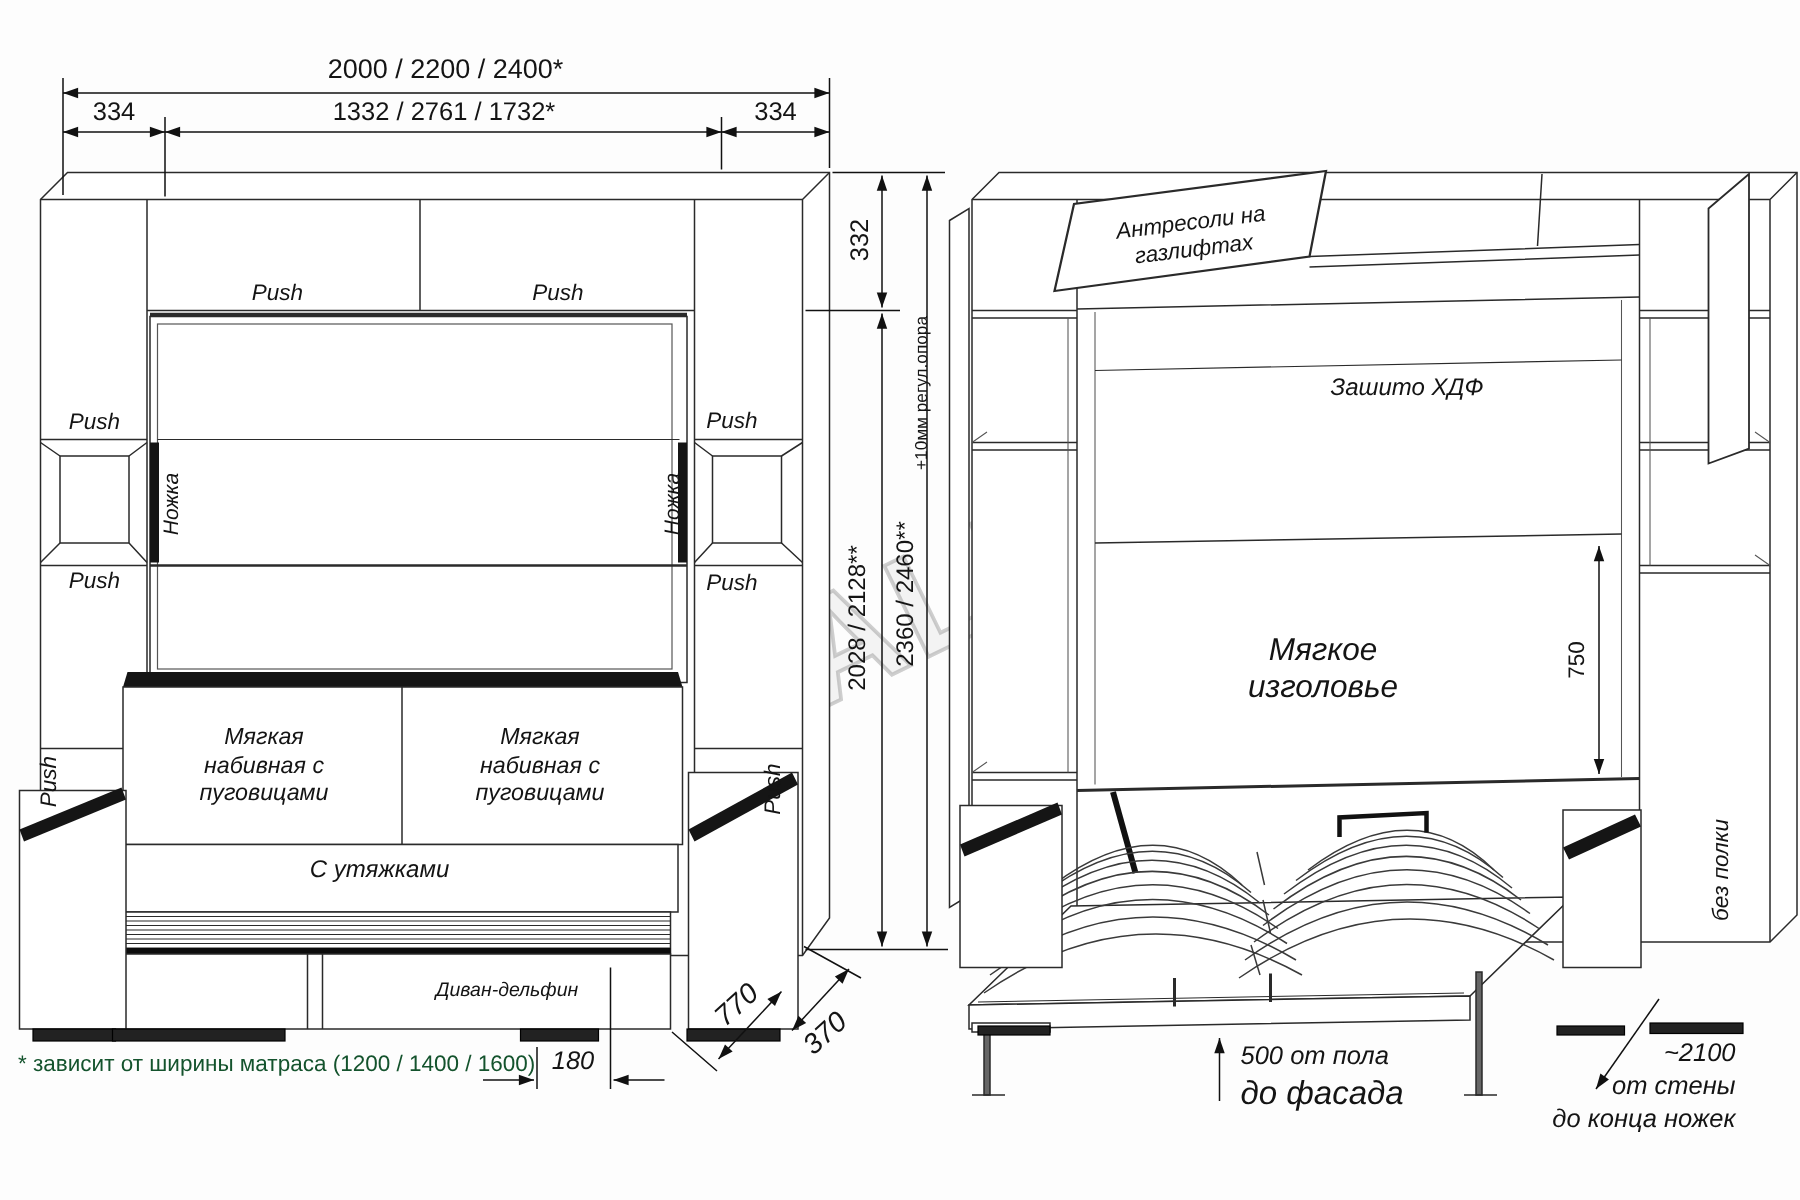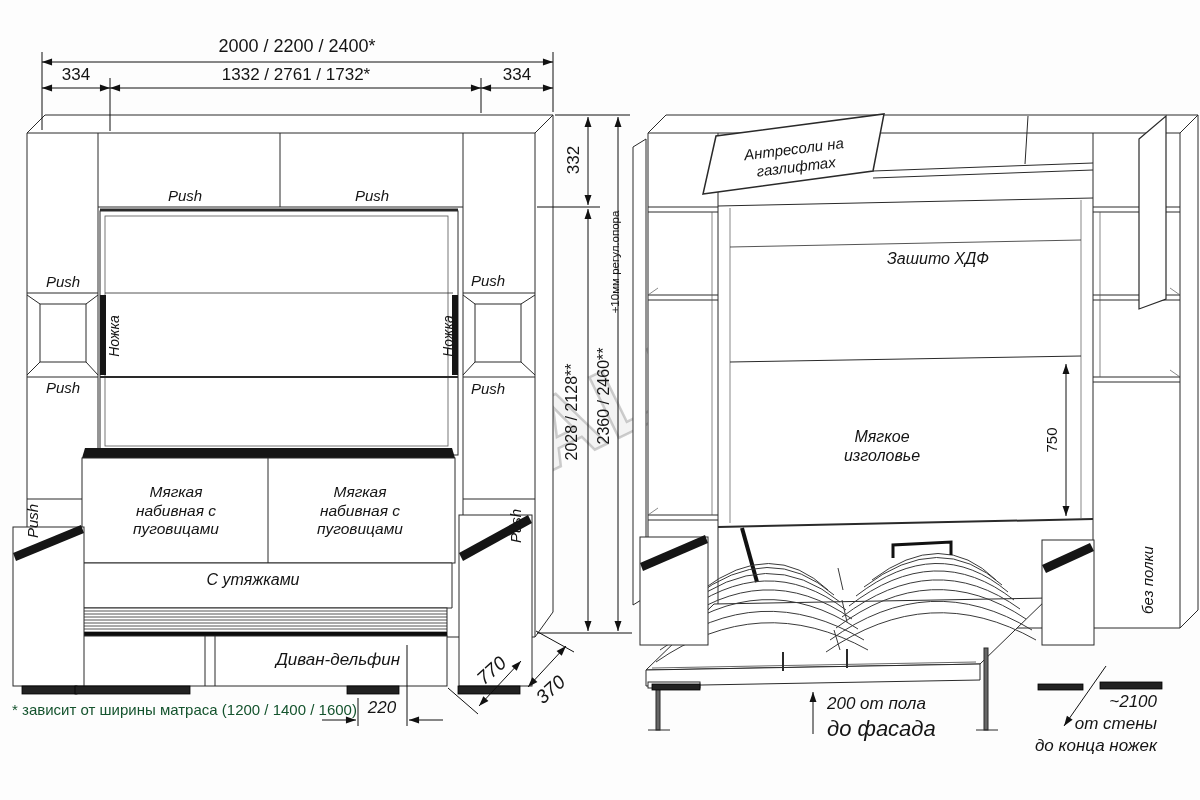--- a/index.html
+++ b/index.html
@@ -174,34 +174,34 @@
   <div class="lbl it c" style="left:488px;top:389px;font-size:15px">Push</div>
   <div class="lbl it r90" style="left:33px;top:521px;font-size:15px">Push</div>
   <div class="lbl it r90" style="left:516px;top:526px;font-size:15px">Push</div>
 
   <div class="lbl it r90" style="left:114px;top:336px;font-size:14px">Ножка</div>
   <div class="lbl it r90" style="left:448px;top:336px;font-size:14px">Ножка</div>
 
   <div class="lbl it c wrap" style="left:176px;top:511px;font-size:15.5px;width:112px">Мягкая набивная с пуговицами</div>
   <div class="lbl it c wrap" style="left:360px;top:511px;font-size:15.5px;width:112px">Мягкая набивная с пуговицами</div>
   <div class="lbl it c" style="left:253px;top:580px;font-size:16px">С утяжками</div>
-  <div class="lbl it c" style="left:338px;top:660px;font-size:17px">Диван-дельфин</div>
+  <div class="lbl it c" style="left:338px;top:660px;font-size:13px">Диван-дельфин</div>
 
   <div class="lbl it c" style="left:492px;top:671px;font-size:19px;transform:translate(-50%,-50%) rotate(-42deg)">770</div>
   <div class="lbl it c" style="left:551px;top:690px;font-size:19px;transform:translate(-50%,-50%) rotate(-42deg)">370</div>
-  <div class="lbl it c" style="left:382px;top:708px;font-size:17px">220</div>
+  <div class="lbl it c" style="left:382px;top:708px;font-size:17px">180</div>
 
   <div class="fnote" style="left:12px;top:701px">* зависит от ширины матраса (1200 / 1400 / 1600)</div>
 
   <div class="lbl it c wrap" style="left:795px;top:158px;font-size:15px;width:112px;transform:translate(-50%,-50%) rotate(-7deg)">Антресоли на газлифтах</div>
   <div class="lbl it c" style="left:938px;top:259px;font-size:16px">Зашито ХДФ</div>
-  <div class="lbl it c wrap" style="left:882px;top:446px;font-size:16px;width:120px">Мягкое изголовье</div>
+  <div class="lbl it c wrap" style="left:882px;top:446px;font-size:21px;width:120px">Мягкое изголовье</div>
   <div class="lbl r90" style="left:1052px;top:440px;font-size:15px">750</div>
   <div class="lbl it r90" style="left:1148px;top:580px;font-size:15px">без полки</div>
 
-  <div class="lbl it" style="left:827px;top:694px;font-size:17px">200 от пола</div>
+  <div class="lbl it" style="left:827px;top:694px;font-size:17px">500 от пола</div>
   <div class="lbl it" style="left:827px;top:716px;font-size:22px">до фасада</div>
 
   <div class="lbl it" style="right:43px;top:692px;font-size:17px;text-align:right">~2100</div>
   <div class="lbl it" style="right:43px;top:714px;font-size:17px;text-align:center">от стены</div>
   <div class="lbl it" style="right:43px;top:736px;font-size:17px;text-align:right">до конца ножек</div>
 
 </div>
 
 </body></html>

